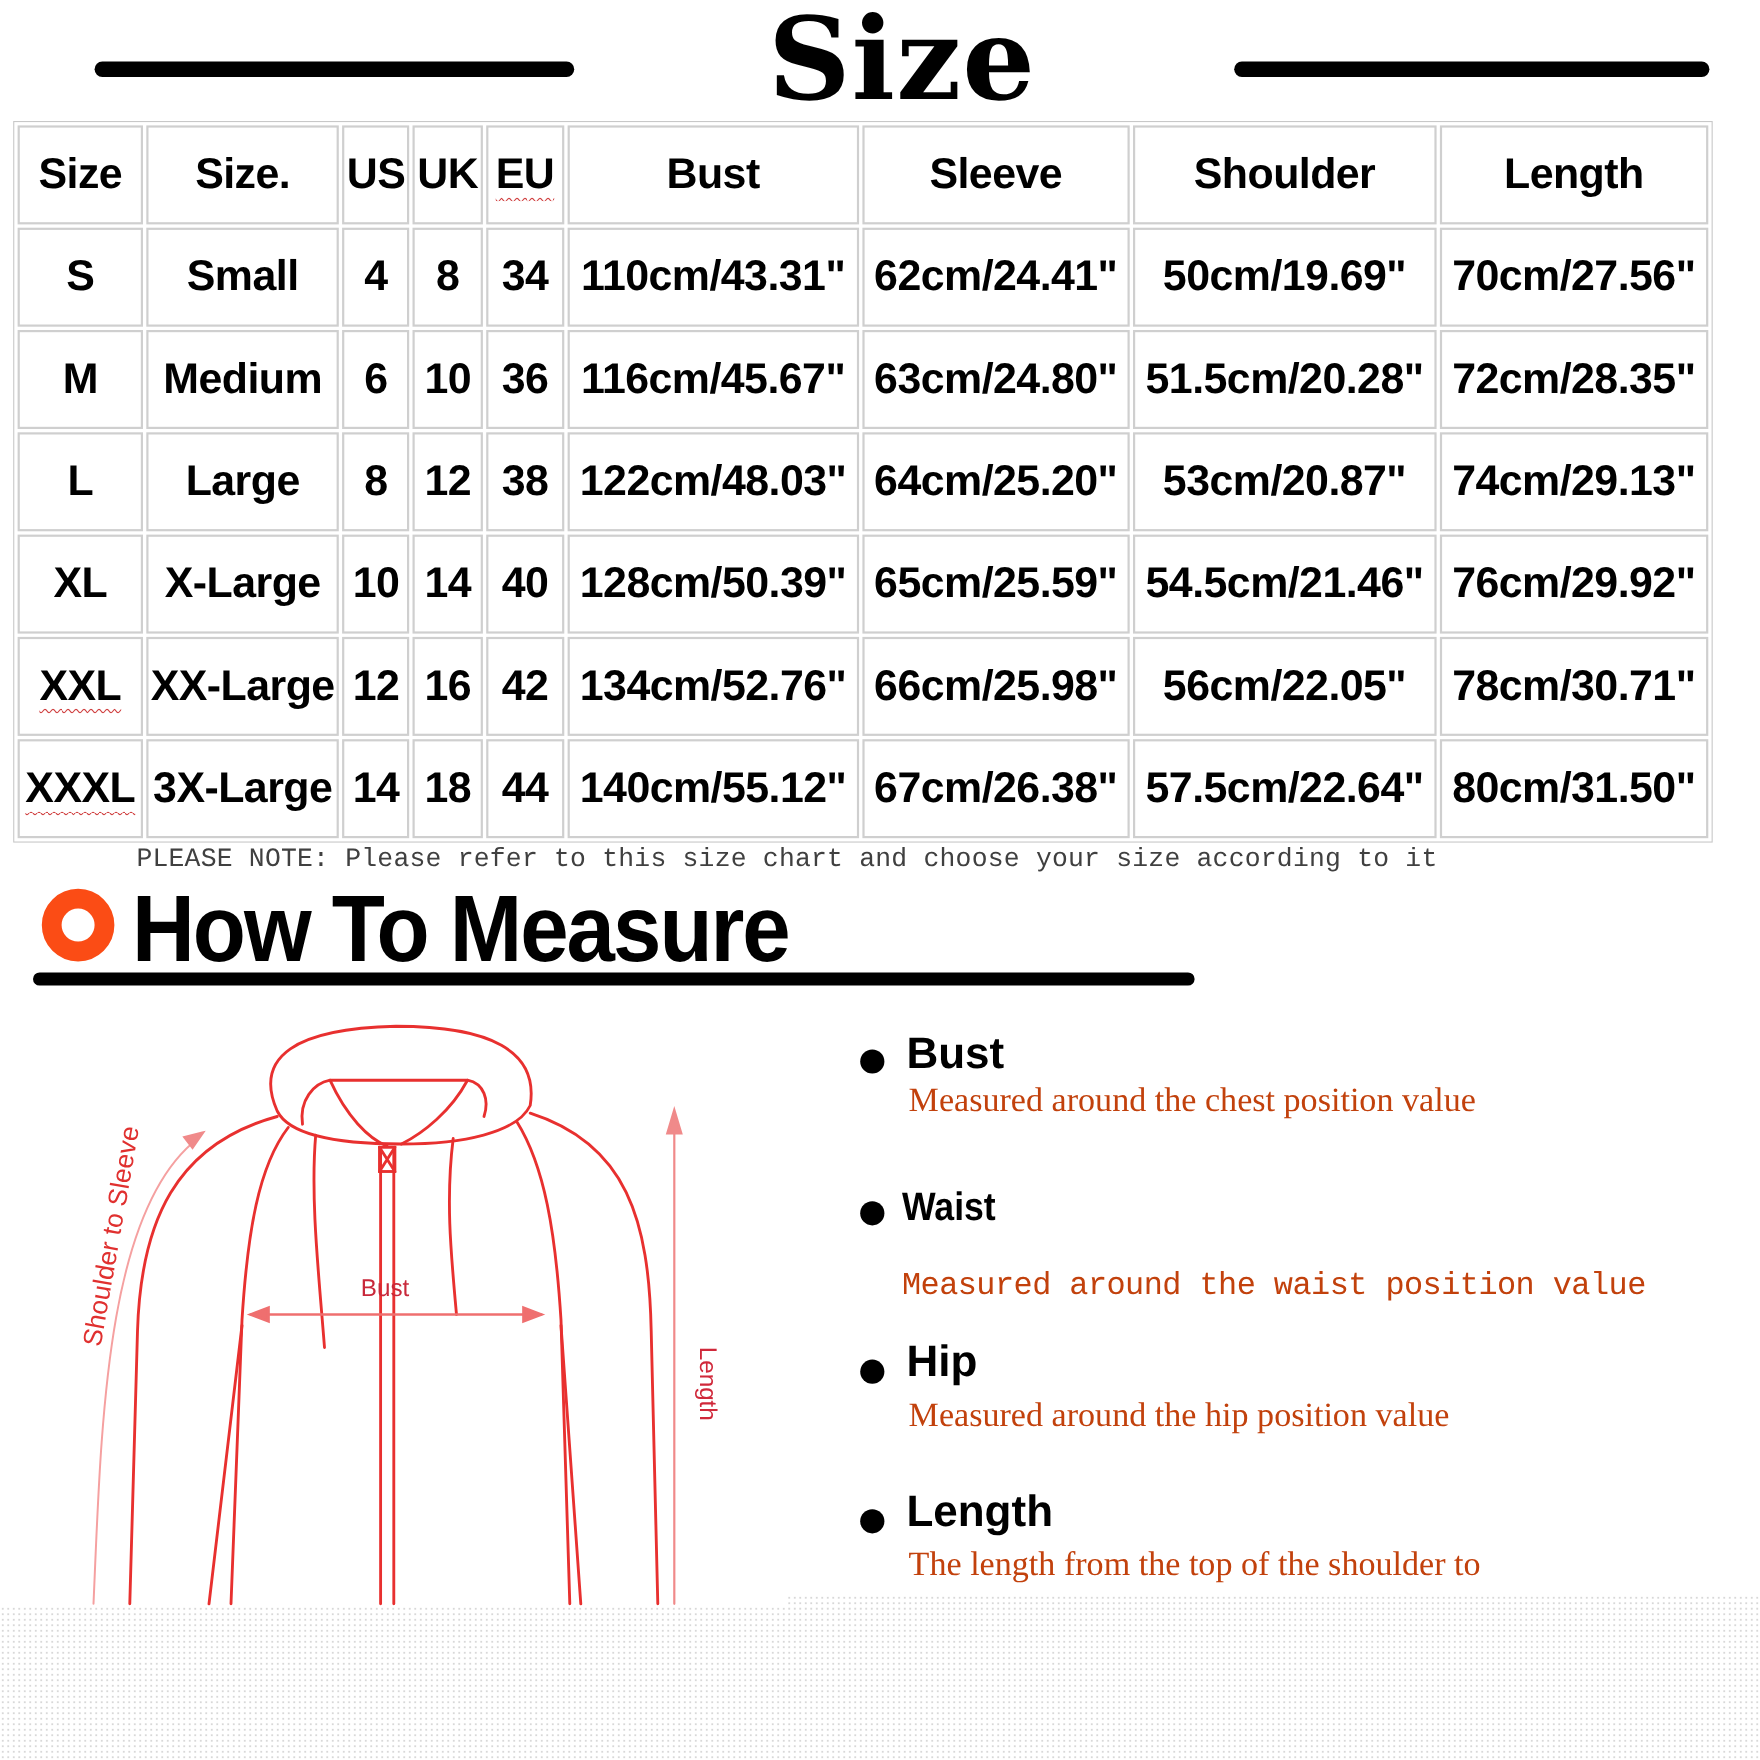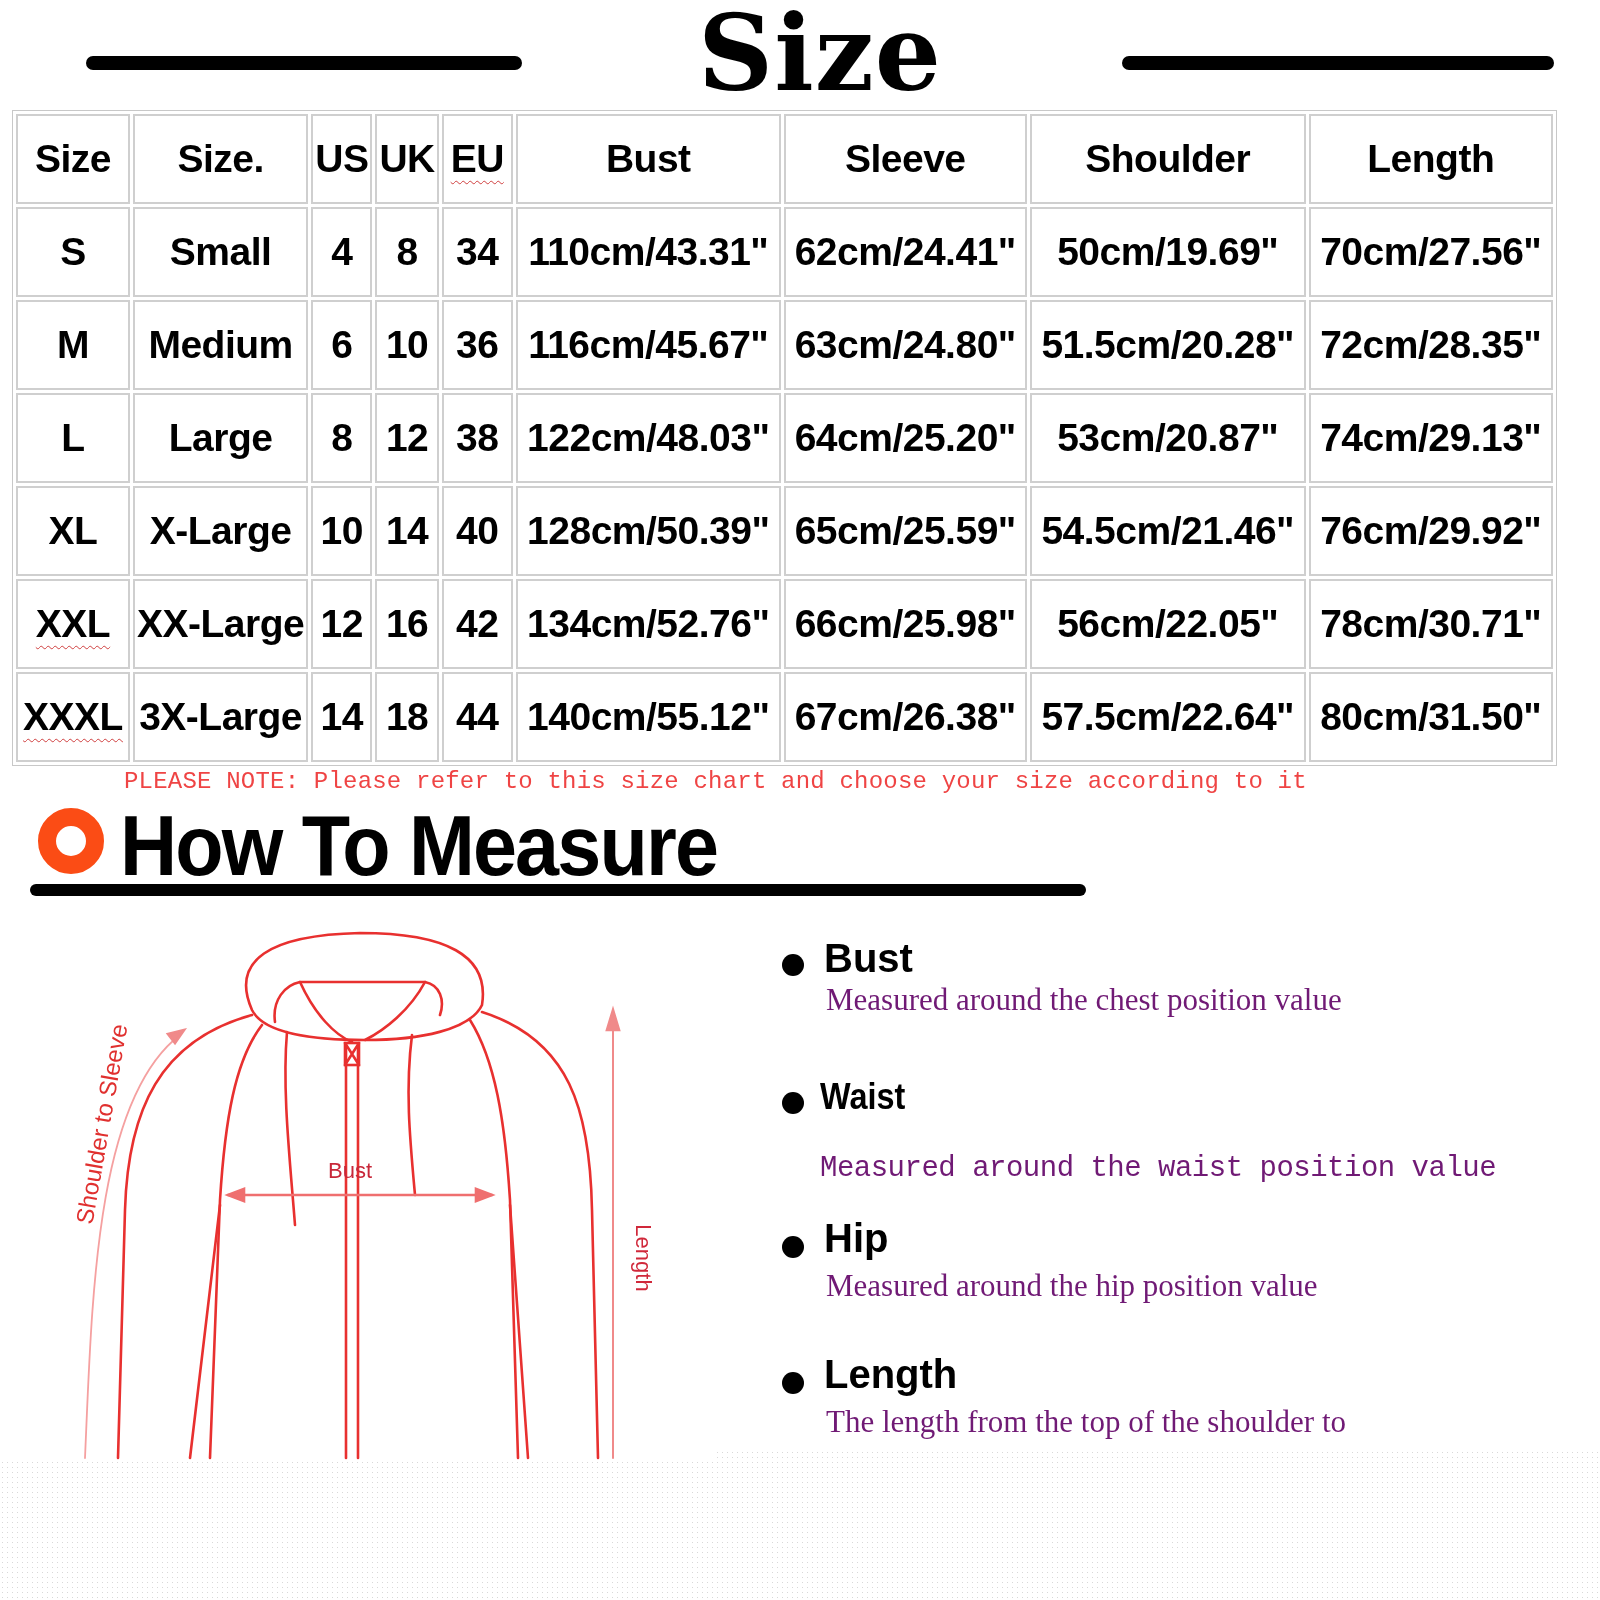--- a/index.html
+++ b/index.html
@@ -27,39 +27,39 @@
   .c-us { width: 57px; }
   .c-uk { width: 48px; }
   .c-eu { width: 71px; }
   .c-bust { width: 265px; }
   .c-sleeve { width: 243px; }
   .c-shoulder { width: 276px; }
   .c-length { width: 244px; }
   .squiggle { text-decoration: underline wavy #d04040; text-decoration-thickness: 1px; text-underline-offset: 8px; }
 
   
-  .note { position: absolute; left: 124px; top: 768px; color: #ef4444;
+  .note { position: absolute; left: 124px; top: 768px; color: #404040;
     font-family: "Liberation Mono", "DejaVu Sans Mono", monospace; font-size: 24px; letter-spacing: 0.2px; text-align: right; }
 
   
   .htm-ring { position: absolute; left: 38px; top: 808px; width: 66px; height: 66px; border-radius: 50%;
     border: 18px solid #fb4c15; background: #fff; }
   .htm-title { position: absolute; left: 120px; top: 790px; font-family: "Liberation Sans", sans-serif; font-weight: bold;
     font-size: 86px; letter-spacing: -2px; transform: scaleX(0.92); transform-origin: left center; line-height: 110px; }
   .htm-rule { position: absolute; left: 30px; top: 884px; width: 1056px; height: 12px; background: #000; border-radius: 6px; }
 
   
   .diagram { position: absolute; left: 60px; top: 920px; width: 620px; height: 540px; }
 
   
   .defs { position: absolute; left: 782px; top: 930px; width: 700px; }
   .def-item { position: absolute; left: 0; }
   .def-bullet { position: absolute; left: 0; width: 22px; height: 22px; border-radius: 50%; background: #000; }
   .def-term { position: absolute; left: 42px; font-family: "Liberation Sans", sans-serif; font-weight: bold; font-size: 40px; white-space: nowrap; }
-  .def-desc { position: absolute; left: 44px; white-space: nowrap; font-size: 31px; color: #701a75; }
+  .def-desc { position: absolute; left: 44px; white-space: nowrap; font-size: 31px; color: #c2410c; }
   .serif { font-family: "Liberation Serif", "DejaVu Serif", serif; }
   .mono { font-family: "Liberation Mono", "DejaVu Sans Mono", monospace; font-size: 29px; letter-spacing: -0.5px; margin-top: 28px; }
 
   
   .dotted { position: absolute; left: 0; top: 1460px; width: 1600px; height: 140px;
     background-image: radial-gradient(#d8d8d8 0.8px, transparent 0.9px); background-size: 5px 5px; }
   .dotted-top { position: absolute; left: 715px; top: 1450px; width: 885px; height: 12px;
     background-image: radial-gradient(#d8d8d8 0.8px, transparent 0.9px); background-size: 5px 5px; }
 </style>
 </head>

